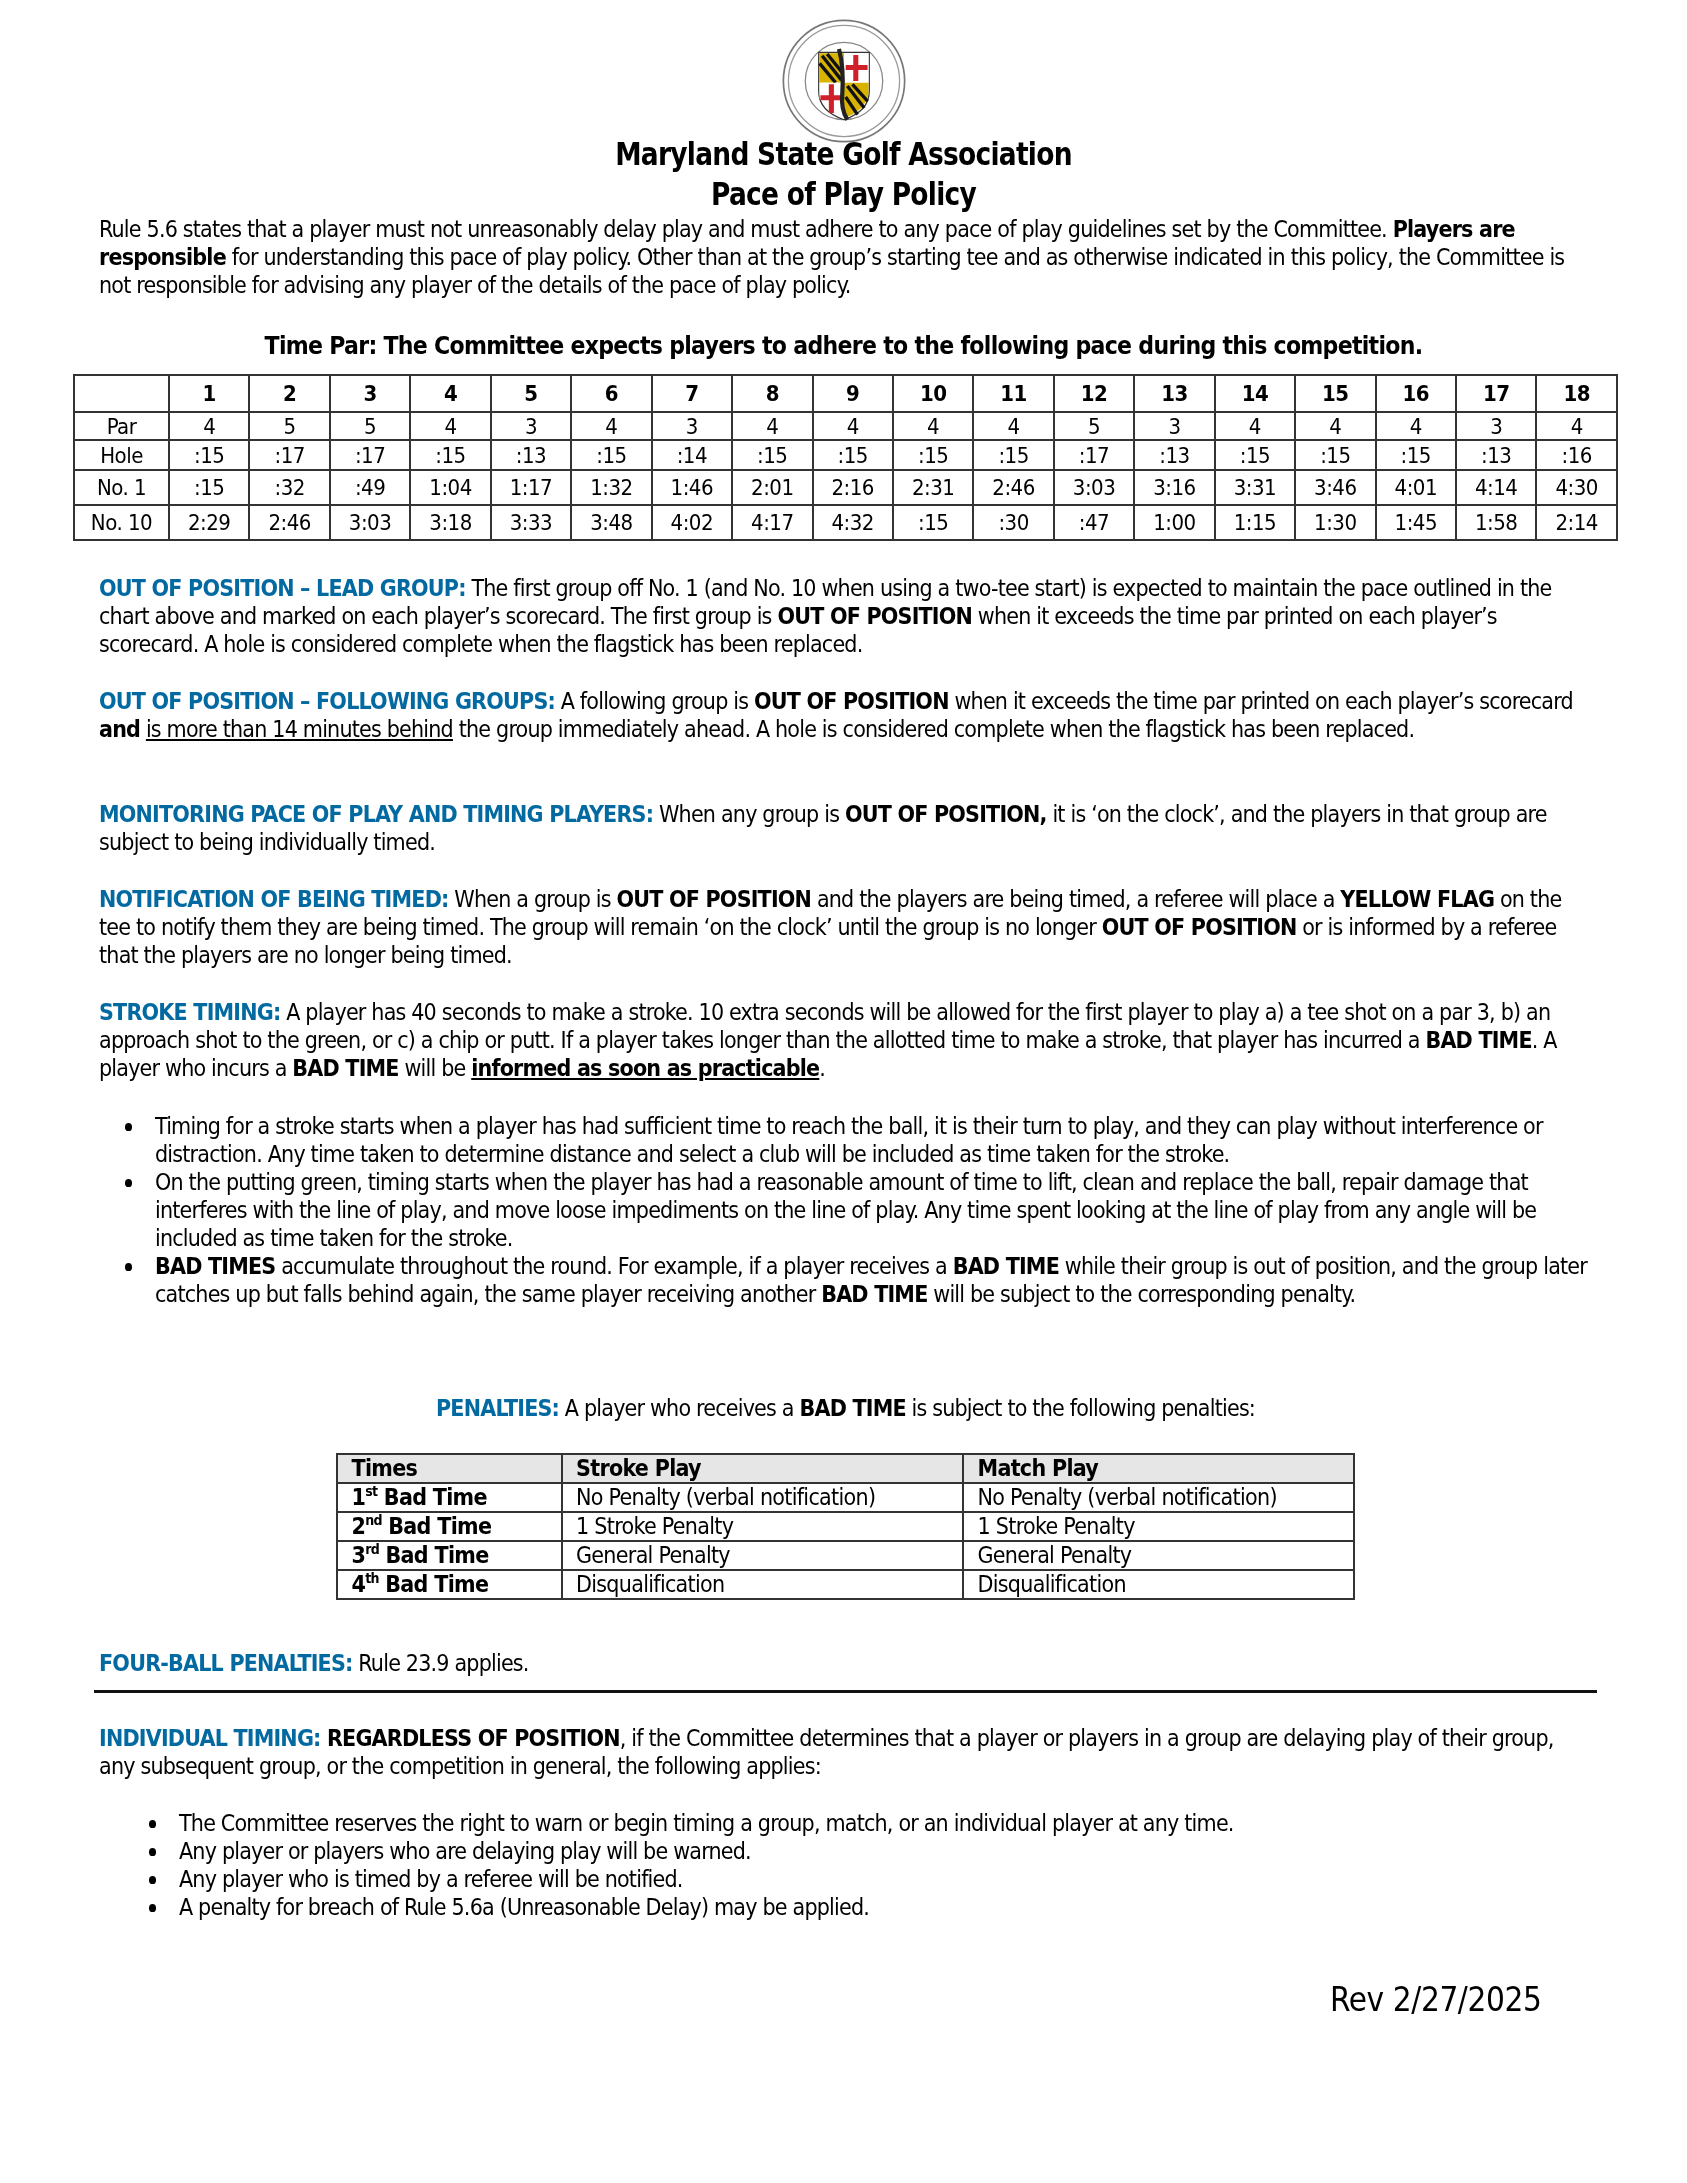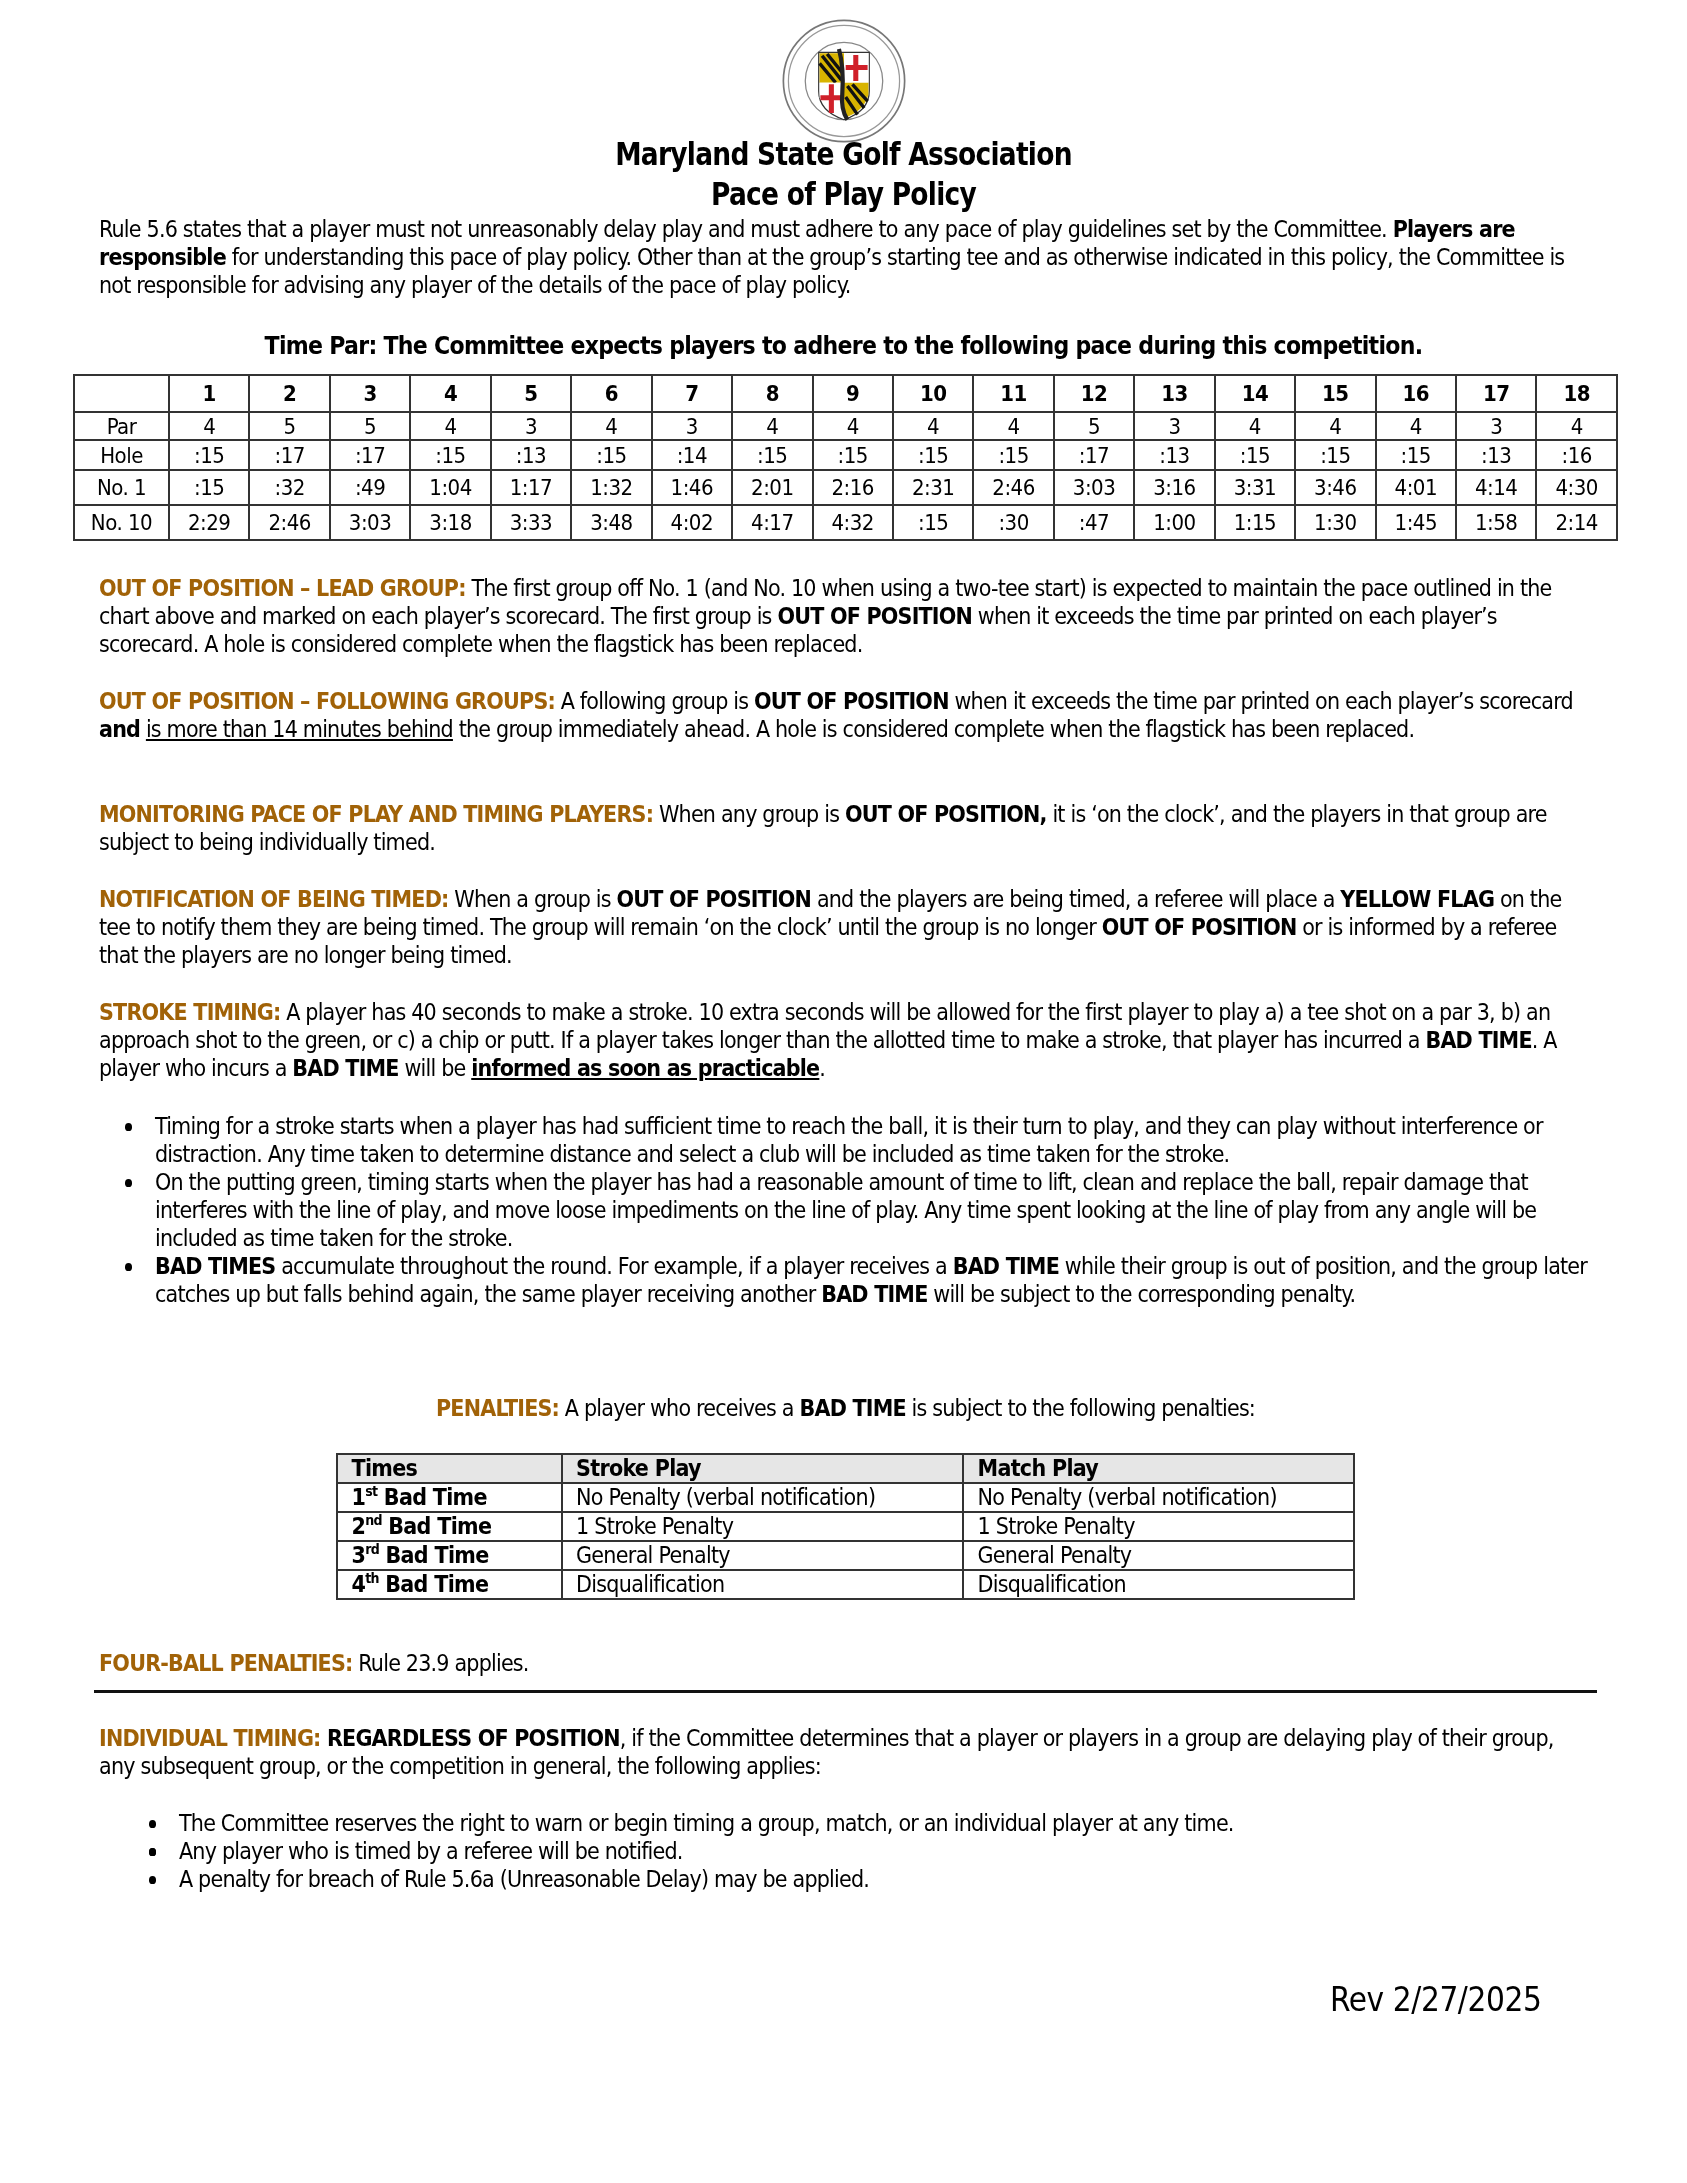--- a/index.html
+++ b/index.html
@@ -5,21 +5,21 @@
   html, body { margin:0; padding:0; background:#ffffff; }
   body { width:1687px; height:2183px; position:relative; overflow:hidden;
          font-family:"DejaVu Sans Condensed","DejaVu Sans", sans-serif; color:#000; }
   .abs { position:absolute; }
   .logo { left:780px; top:17px; width:128px; height:128px; }
   .title { left:0; width:1687px; text-align:center; font-weight:bold; font-size:32px; letter-spacing:-0.8px; transform:scaleX(0.92); }
   .t1 { top:135px; }
   .t2 { top:175px; }
   .para { left:99px; width:1493px; font-size:23px; line-height:28px; letter-spacing:-0.8px; }
   .para b { font-weight:bold; }
-  .red { color:#a16207; font-weight:bold; }
+  .red { color:#0369a1; font-weight:bold; }
   .u { text-decoration:underline; }
   .timepar { left:0; width:1687px; text-align:center; top:331px; font-weight:bold; font-size:24.5px; letter-spacing:-0.7px; }
   table.tp { position:absolute; left:73px; top:374px; width:1545px; border-collapse:collapse; font-size:22px; letter-spacing:-0.5px; }
   table.tp td { border:2.1px solid #333; text-align:center; padding:0; }
   table.tp tr.hdr td { height:35px; font-weight:bold; }
   table.tp tr.r1 td { height:26px; }
   table.tp tr.r2 td { height:28px; }
   table.tp tr.r3 td, table.tp tr.r4 td { height:33px; }
   table.tp td.lbl { width:93px;margin-top:10px; }
   ul.bul { position:absolute; margin:0; padding:0; list-style:none; font-size:23px; line-height:28px; letter-spacing:-0.8px; }
@@ -239,19 +239,19 @@
 </div>
 
 <div class="abs rule"></div>
 
 <div class="abs para" style="top:1724px;">
   <span class="red">INDIVIDUAL TIMING:</span><b> REGARDLESS OF POSITION</b><span>, if the Committee determines that a player or players in a group are delaying play of their group, any subsequent group, or the competition in general, the following applies:</span>
 </div>
 
 <ul class="bul" style="left:142px; top:1809px; width:1451px;">
   <li><span class="dot"></span><span>The Committee reserves the right to warn or begin timing a group, match, or an individual player at any time.</span></li>
-  <li><span class="dot"></span></li>
+  <li><span class="dot"></span><span>Any player or players who are delaying play will be warned.</span></li>
   <li><span class="dot"></span><span>Any player who is timed by a referee will be notified.</span></li>
   <li><span class="dot"></span><span>A penalty for breach of Rule 5.6a (Unreasonable Delay) may be applied.</span></li>
 </ul>
 
 <div class="abs rev">Rev 2/27/2025</div>
 
 
 </body></html>

